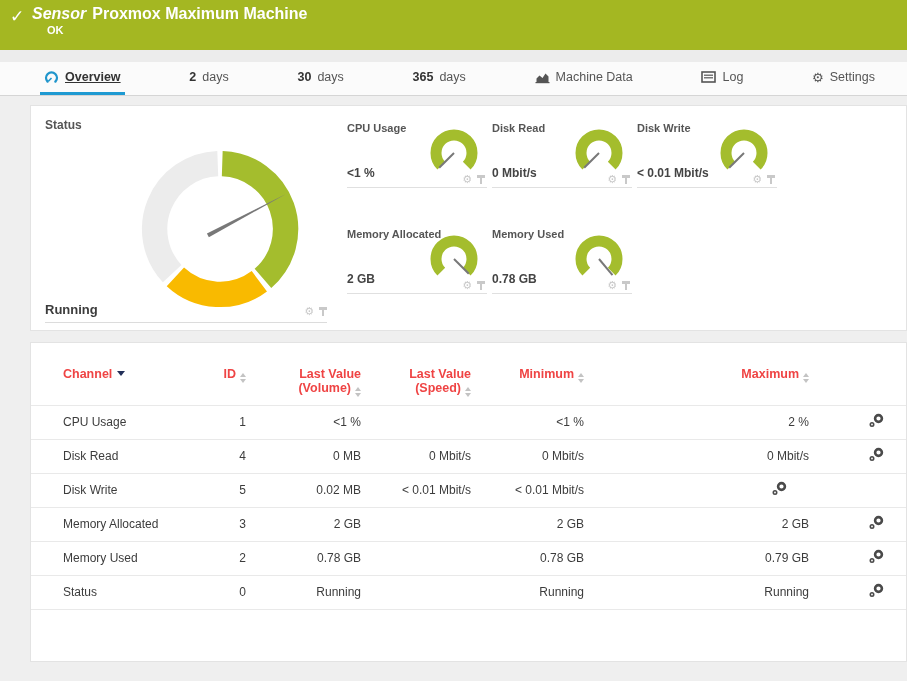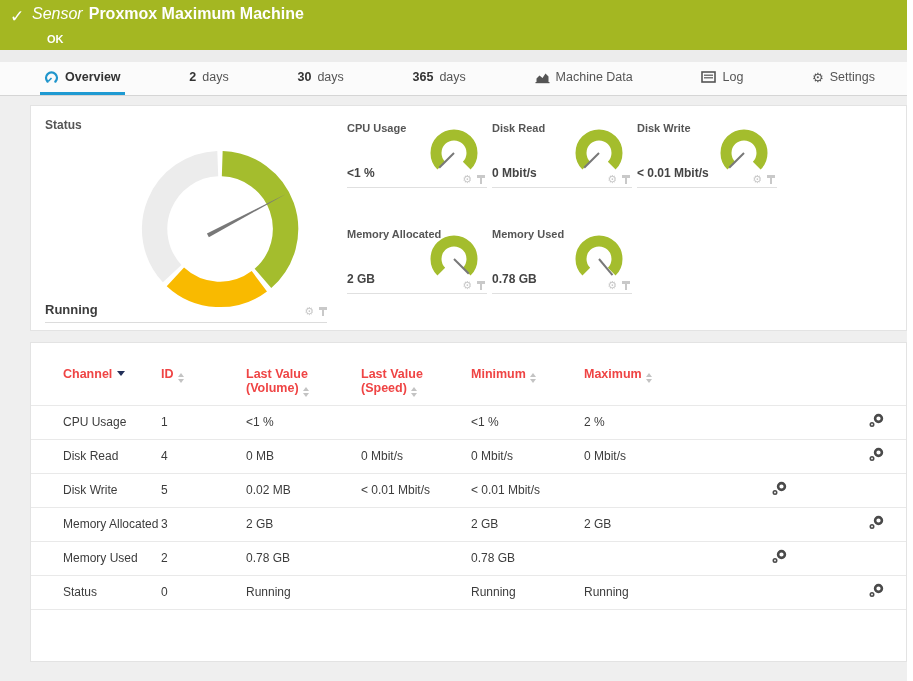--- a/index.html
+++ b/index.html
@@ -3,30 +3,30 @@
 <meta charset="utf-8">
 <style>
   * { margin:0; padding:0; box-sizing:border-box; }
   html,body { width:913px; height:681px; background:#ffffff; font-family:"Liberation Sans","DejaVu Sans",sans-serif; overflow:hidden; }
   .page { width:907px; height:681px; background:#efefef; }
 
   
   .banner { height:50px; background:#a4b722; color:#fff; position:relative; }
   .banner .check { position:absolute; left:10px; top:6px; font-size:17px; font-weight:bold; }
   .banner .line1 { position:absolute; left:32px; top:5px; font-size:16px; }
-  .banner .line1 .sensor { font-style:italic; font-weight:normal; margin-right:6px; }
+  .banner .line1 .sensor { font-style:italic; font-weight:bold; margin-right:6px; }
   .banner .line1 .title { font-weight:bold; }
-  .banner .ok { position:absolute; left:47px; top:33px; font-size:11px; font-weight:bold; }
+  .banner .ok { position:absolute; left:47px; top:24px; font-size:11px; font-weight:bold; }
   .gap { height:12px; background:#ececec; }
 
   
   .tabbar { height:34px; background:#fbfbfb; border-bottom:1px solid #d5d5d5; display:flex; align-items:stretch; padding:0 28px 0 40px; justify-content:space-between; }
   .tab { display:flex; align-items:center; gap:6px; font-size:12.5px; color:#555; cursor:pointer; border-bottom:3px solid transparent; padding:0 4px; }
   .tab .b { font-weight:bold; color:#333; }
-  .tab.active { color:#333; font-weight:bold; border-bottom-color:#1e9ad2; }
+  .tab.active { color:#333; font-weight:bold; border-bottom-color:#1e9ad2;text-decoration:underline; }
   .tab .ticon { display:inline-flex; align-items:center; }
 
   
   .content { padding:9px 0 0 30px; }
   .panel { background:#fff; border:1px solid #e3e3e3; }
   .panel1 { height:226px; display:flex; padding:12px 0 0 14px; margin-bottom:11px; }
 
   
   .statusblock { width:288px; position:relative; height:205px; flex:none; }
   .blocklabel { font-size:12px; font-weight:bold; color:#555; }
@@ -46,21 +46,21 @@
   .gearicon { font-size:11px; color:#c9c9c9; line-height:1; }
   .pinicon { width:8px; height:9px; position:relative; display:inline-block; }
   .pinicon::before { content:""; position:absolute; left:0; top:0; width:8px; height:2.5px; background:#c9c9c9; }
   .pinicon::after { content:""; position:absolute; left:3px; top:2.5px; width:2px; height:6px; background:#c9c9c9; }
 
   
   .panel2 { padding:24px 0 0 0; min-height:320px; }
   .tgrid { display:grid; grid-template-columns:130px 85px 115px 110px 113px 225px 1fr; align-items:center; }
   .thead { align-items:start; padding-bottom:8px; }
   .th { font-size:12.5px; font-weight:bold; color:#ef4444; white-space:nowrap; }
-  .th, .td { text-align:left; }
+  .th, .td { text-align:right; }
   .th:first-child, .td:first-child { text-align:left; padding-left:32px; }
   .trow { border-top:1px solid #e9e9e9; height:34px; align-items:center; cursor:pointer; }
   .td { font-size:12px; color:#3c3c3c; white-space:nowrap; }
   .sort { display:inline-flex; flex-direction:column; margin-left:4px; vertical-align:1px; }
   .sort i { display:block; width:0; height:0; border-left:3.5px solid transparent; border-right:3.5px solid transparent; }
   .sort .up { border-bottom:4px solid #c3c3c3; margin-bottom:1.5px; }
   .sort .dn { border-top:4px solid #c3c3c3; }
   .sortactive { display:inline-block; width:0; height:0; border-left:4px solid transparent; border-right:4px solid transparent; border-top:5px solid #223059; margin-left:5px; vertical-align:2px; }
   .editcell { display:flex; justify-content:flex-end; padding-right:22px; }
 </style>
@@ -302,20 +302,21 @@
               </svg></span>
           </div>
       </div>
 
       <div class="tgrid trow">
         <div class="td">Memory Used</div>
         <div class="td">2</div>
         <div class="td">0.78 GB</div>
         <div class="td"></div>
         <div class="td">0.78 GB</div>
+        <div class="td">0.79 GB</div>
         <div class="td editcell">
             <span><svg width="16" height="15" viewBox="0 0 16 15">
                 <circle cx="10.5" cy="5.5" r="3.4" fill="none" stroke="#4a4a4a" stroke-width="2.6"></circle>
                 <circle cx="4" cy="11.5" r="1.7" fill="none" stroke="#4a4a4a" stroke-width="1.6"></circle>
               </svg></span>
           </div>
       </div>
 
       <div class="tgrid trow">
         <div class="td">Status</div>

